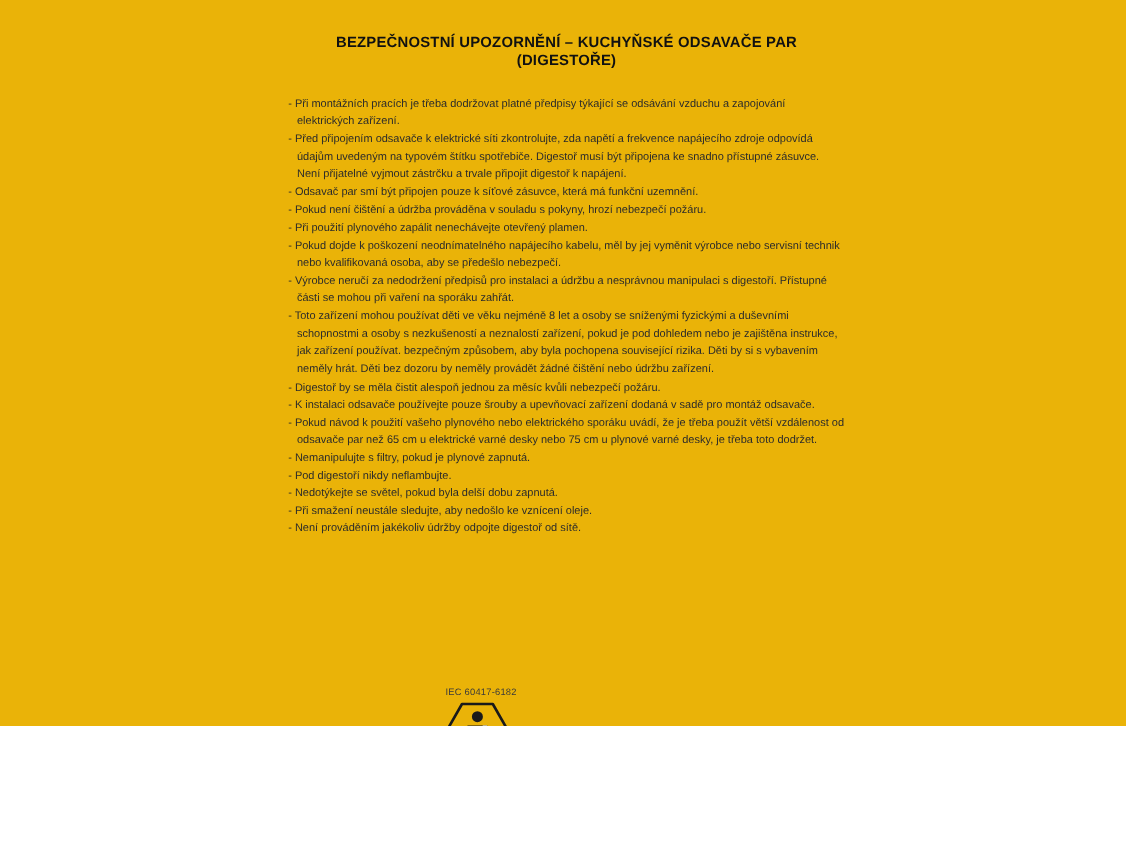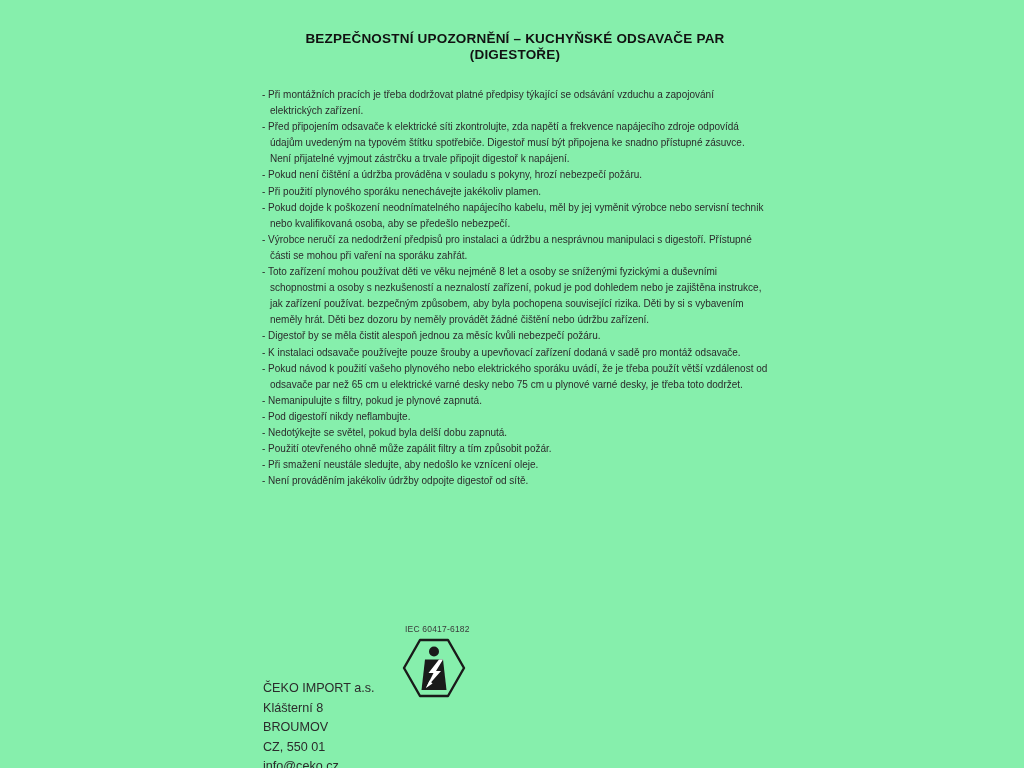--- a/index.html
+++ b/index.html
@@ -5,22 +5,22 @@
   * { margin: 0; padding: 0; box-sizing: border-box; }
   html, body { width: 1024px; height: 768px; }
   body {
     background: #ffffff;
     font-family: "Liberation Sans", sans-serif;
     color: #2b2b2b;
   }
   .page {
     position: relative;
     width: 1024px;
-    height: 768px;
-    background: #86efac;
+    height: 660px;
+    background: #eab308;
     overflow: hidden;
   }
   .content {
     position: absolute;
     left: 262px;
     top: 31px;
     width: 506px;
   }
   .doc-title {
     text-align: center;
@@ -70,32 +70,32 @@
 <body>
 
 <div class="page">
 
   <div class="content">
     <div class="doc-title">BEZPEČNOSTNÍ UPOZORNĚNÍ – KUCHYŇSKÉ ODSAVAČE PAR (DIGESTOŘE)</div>
 
     <ul class="bullets">
         <li class="bullet">- Při montážních pracích je třeba dodržovat platné předpisy týkající se odsávání vzduchu a zapojování elektrických zařízení.</li>
         <li class="bullet">- Před připojením odsavače k elektrické síti zkontrolujte, zda napětí a frekvence napájecího zdroje odpovídá údajům uvedeným na typovém štítku spotřebiče. Digestoř musí být připojena ke snadno přístupné zásuvce. Není přijatelné vyjmout zástrčku a trvale připojit digestoř k napájení.</li>
+        <li class="bullet">- Odsavač par smí být připojen pouze k síťové zásuvce, která má funkční uzemnění.</li>
         <li class="bullet">- Pokud není čištění a údržba prováděna v souladu s pokyny, hrozí nebezpečí požáru.</li>
-        <li class="bullet">- Při použití plynového sporáku nenechávejte jakékoliv plamen.</li>
+        <li class="bullet">- Při použití plynového zapálit nenechávejte otevřený plamen.</li>
         <li class="bullet">- Pokud dojde k poškození neodnímatelného napájecího kabelu, měl by jej vyměnit výrobce nebo servisní technik nebo kvalifikovaná osoba, aby se předešlo nebezpečí.</li>
         <li class="bullet">- Výrobce neručí za nedodržení předpisů pro instalaci a údržbu a nesprávnou manipulaci s digestoří. Přístupné části se mohou při vaření na sporáku zahřát.</li>
         <li class="bullet">- Toto zařízení mohou používat děti ve věku nejméně 8 let a osoby se sníženými fyzickými a duševními schopnostmi a osoby s nezkušeností a neznalostí zařízení, pokud je pod dohledem nebo je zajištěna instrukce, jak zařízení používat. bezpečným způsobem, aby byla pochopena související rizika. Děti by si s vybavením neměly hrát. Děti bez dozoru by neměly provádět žádné čištění nebo údržbu zařízení.</li>
         <li class="bullet">- Digestoř by se měla čistit alespoň jednou za měsíc kvůli nebezpečí požáru.</li>
         <li class="bullet">- K instalaci odsavače používejte pouze šrouby a upevňovací zařízení dodaná v sadě pro montáž odsavače.</li>
         <li class="bullet">- Pokud návod k použití vašeho plynového nebo elektrického sporáku uvádí, že je třeba použít větší vzdálenost od odsavače par než 65 cm u elektrické varné desky nebo 75 cm u plynové varné desky, je třeba toto dodržet.</li>
         <li class="bullet">- Nemanipulujte s filtry, pokud je plynové zapnutá.</li>
         <li class="bullet">- Pod digestoří nikdy neflambujte.</li>
         <li class="bullet">- Nedotýkejte se světel, pokud byla delší dobu zapnutá.</li>
-        <li class="bullet">- Použití otevřeného ohně může zapálit filtry a tím způsobit požár.</li>
         <li class="bullet">- Při smažení neustále sledujte, aby nedošlo ke vznícení oleje.</li>
         <li class="bullet">- Není prováděním jakékoliv údržby odpojte digestoř od sítě.</li>
       </ul>
   </div>
 
   <div class="footer">
     <div>ČEKO IMPORT a.s.</div>
     <div>Klášterní 8</div>
     <div>BROUMOV</div>
     <div>CZ, 550 01</div>

